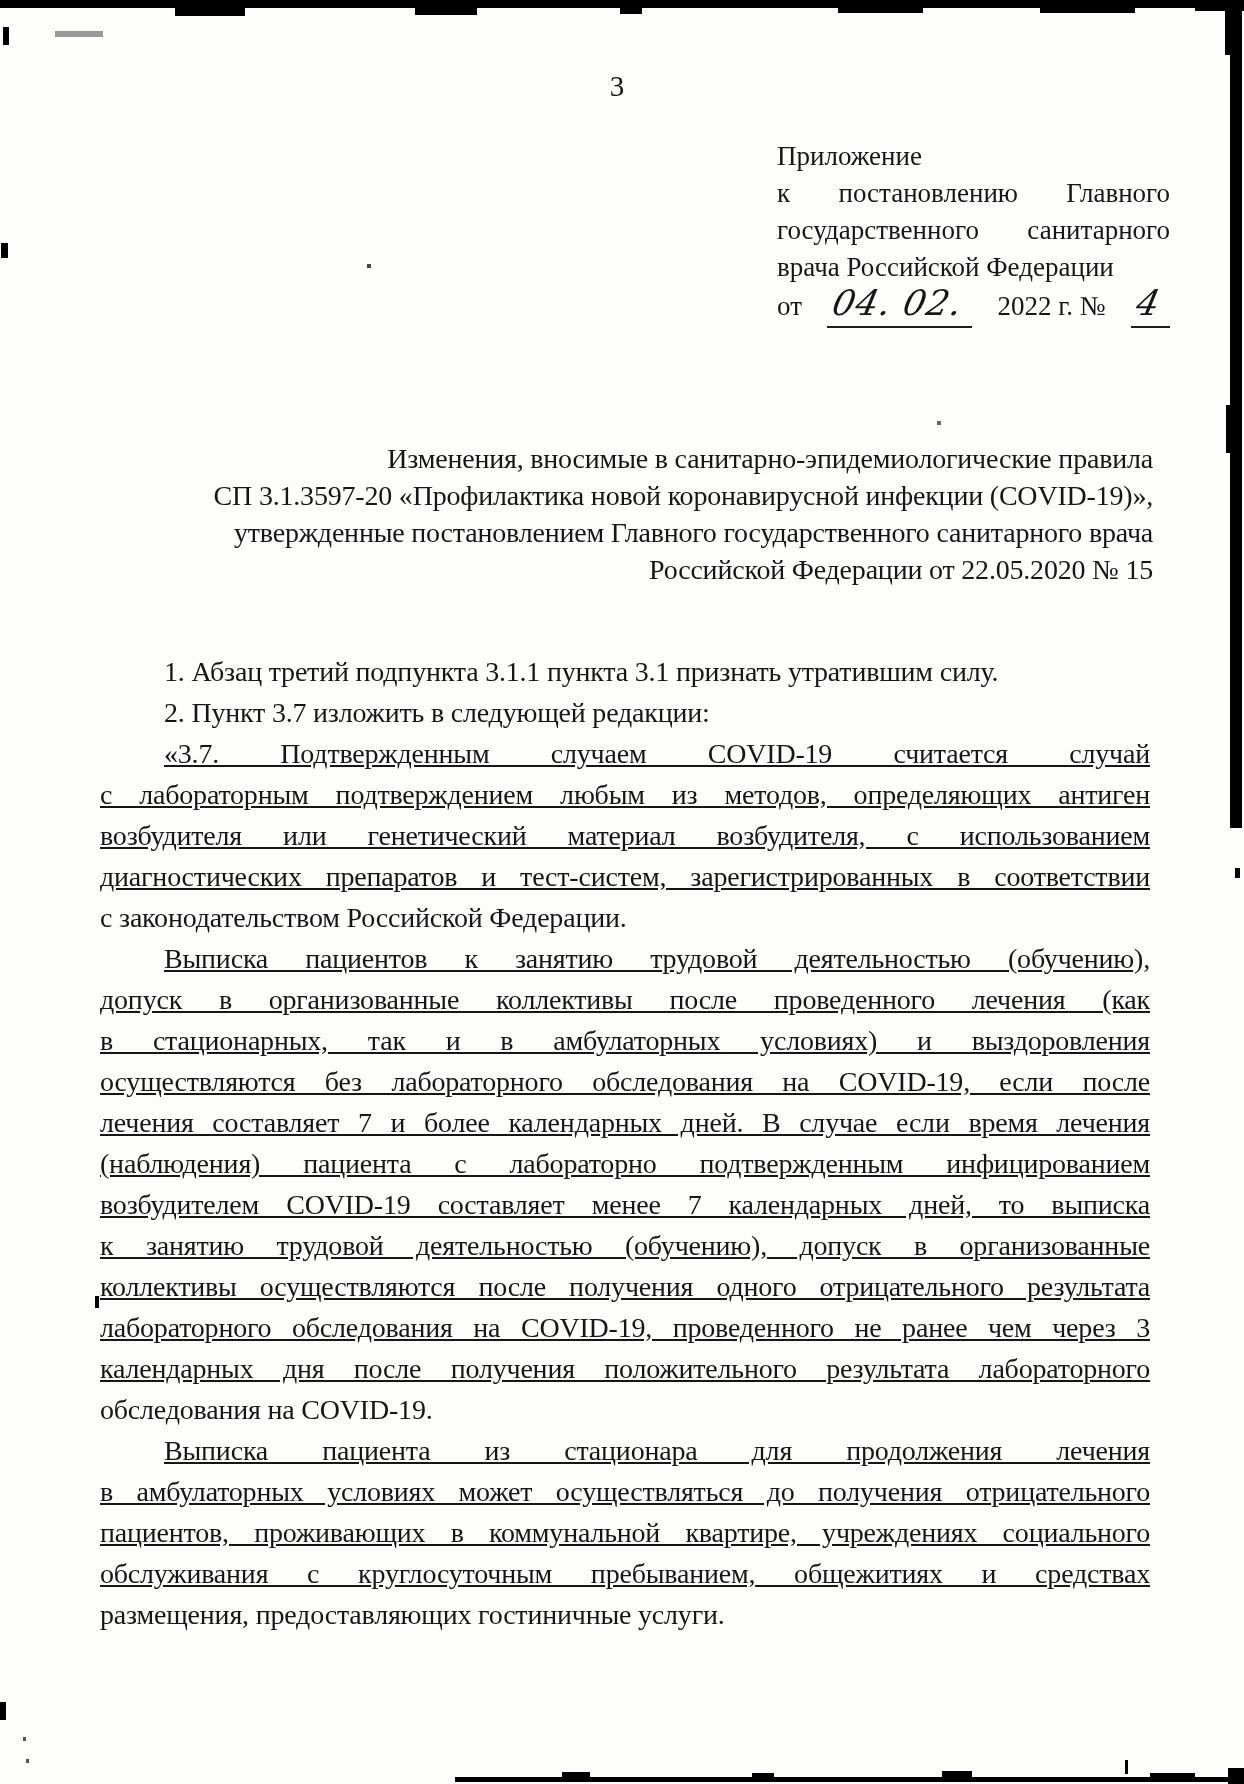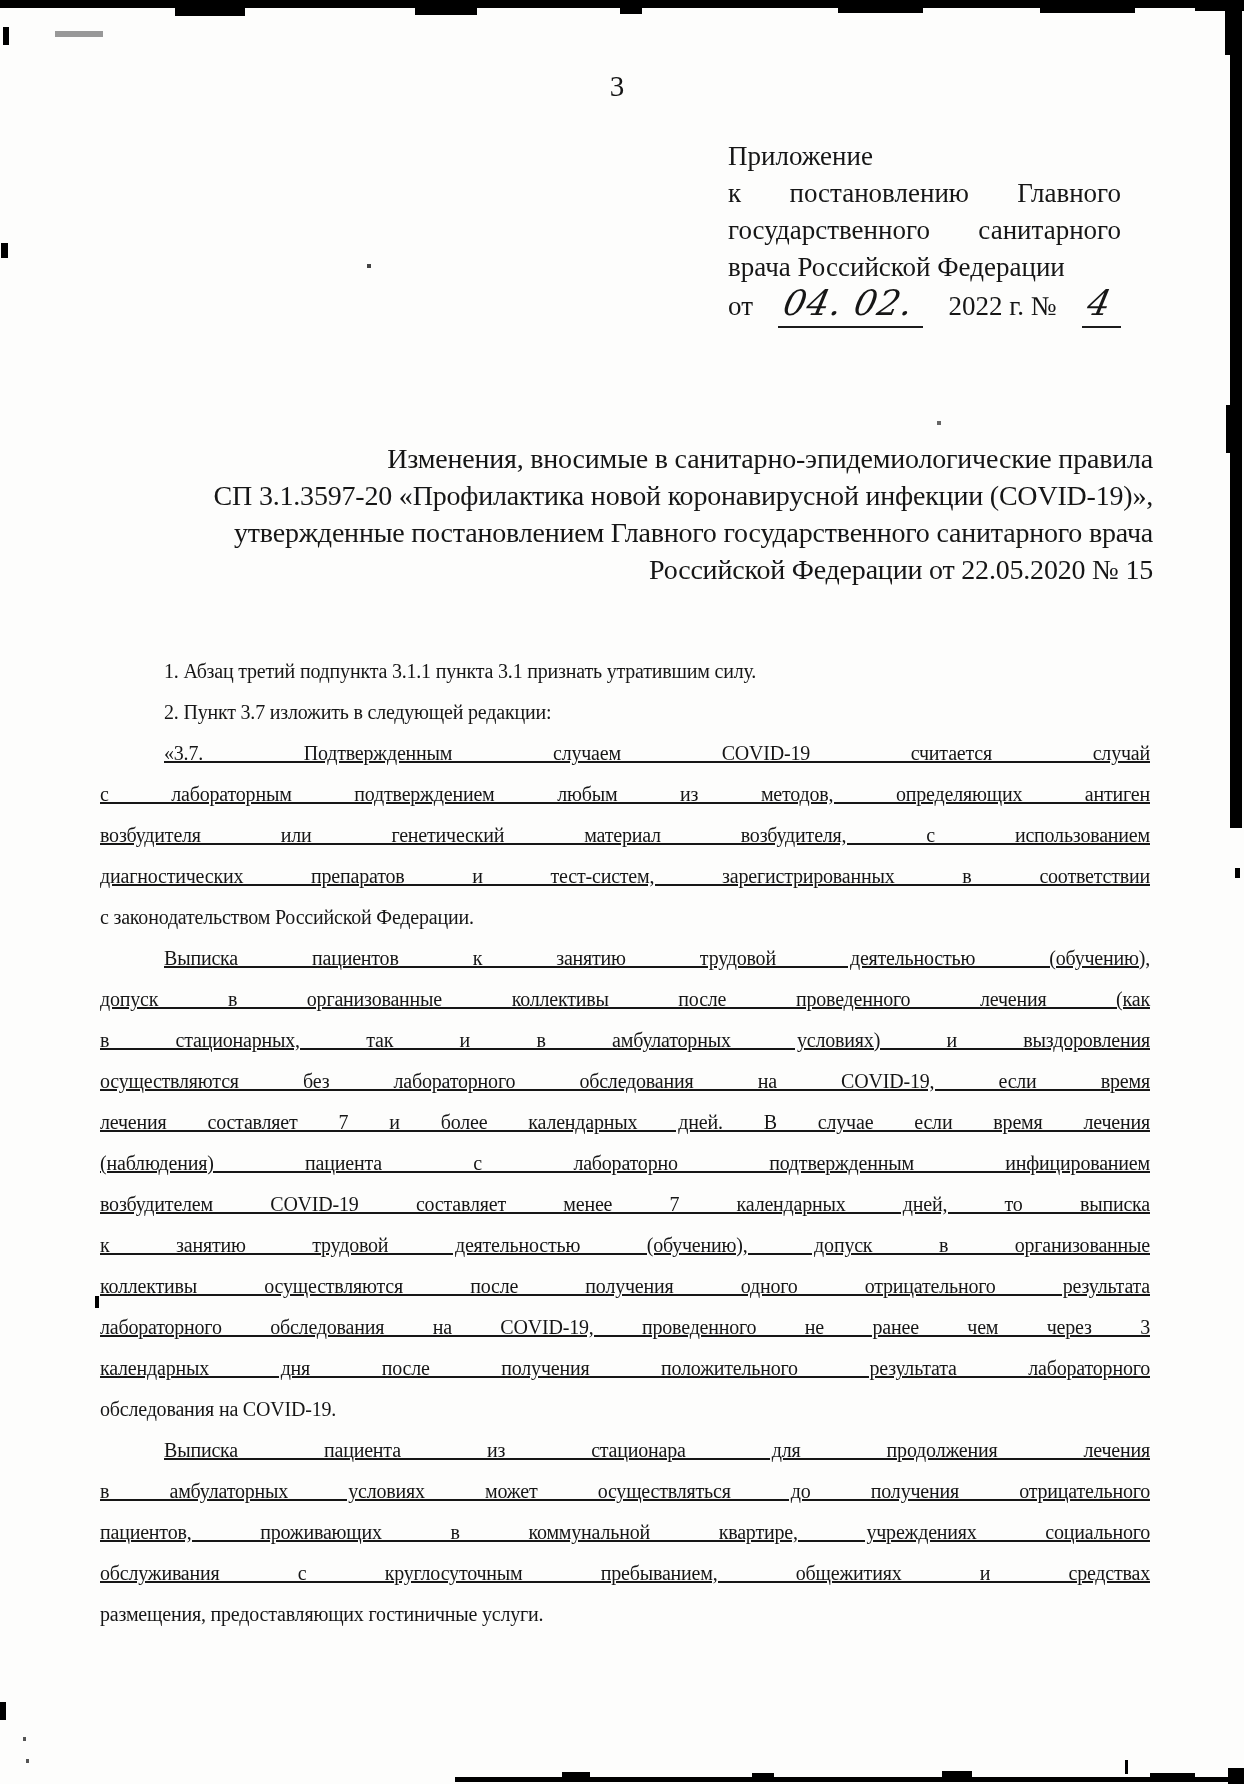--- a/index.html
+++ b/index.html
@@ -11,21 +11,21 @@
     overflow:hidden;
     font-family:"Liberation Serif","DejaVu Serif",serif;
     color:#161616;
   }
   
   .page-number{
     position:absolute;top:70px;left:0;width:1234px;
     text-align:center;font-size:29px;
   }
   .appendix{
-    position:absolute;left:728px;top:138px;width:393px;
+    position:absolute;left:777px;top:138px;width:393px;
     font-size:27px;line-height:37px;
   }
   .appendix .jline{text-align:justify;text-align-last:justify;}
   .date-line{
     display:flex;align-items:flex-start;justify-content:space-between;
     height:42px;margin-top:2px;white-space:nowrap;
   }
   .handwritten{
     display:inline-block;
     font-family:"DejaVu Serif",serif;
@@ -39,21 +39,21 @@
     border-bottom:2px solid #1c1c1c;
     padding:0 10px 1px 6px;
   }
   .title{
     position:absolute;left:97px;top:440px;width:1056px;
     text-align:right;font-size:28px;line-height:37px;
     letter-spacing:-0.2px;
   }
   .body-text{
     position:absolute;left:100px;top:651px;width:1050px;
-    font-size:20px;letter-spacing:-0.2px;
+    font-size:28px;letter-spacing:-0.2px;
   }
   .bline{height:41px;line-height:41px;white-space:nowrap;}
   .bline.j{white-space:normal;text-align:justify;text-align-last:justify;text-decoration:underline;}
   .bline.indent{padding-left:64px;}
   
   .art{position:absolute;background:#000;}
 </style>
 </head>
 <body>
 
@@ -87,21 +87,21 @@
 
     <div class="bline j indent">«3.7. Подтвержденным случаем COVID-19 считается случай</div>
     <div class="bline j">с лабораторным подтверждением любым из методов, определяющих антиген</div>
     <div class="bline j">возбудителя или генетический материал возбудителя, с использованием</div>
     <div class="bline j">диагностических препаратов и тест-систем, зарегистрированных в соответствии</div>
     <div class="bline">с законодательством Российской Федерации.</div>
 
     <div class="bline j indent">Выписка пациентов к занятию трудовой деятельностью (обучению),</div>
     <div class="bline j">допуск в организованные коллективы после проведенного лечения (как</div>
     <div class="bline j">в стационарных, так и в амбулаторных условиях) и выздоровления</div>
-    <div class="bline j">осуществляются без лабораторного обследования на COVID-19, если время</div>
+    <div class="bline j">осуществляются без лабораторного обследования на COVID-19, если после</div>
     <div class="bline j">лечения составляет 7 и более календарных дней. В случае если время лечения</div>
     <div class="bline j">(наблюдения) пациента с лабораторно подтвержденным инфицированием</div>
     <div class="bline j">возбудителем COVID-19 составляет менее 7 календарных дней, то выписка</div>
     <div class="bline j">к занятию трудовой деятельностью (обучению), допуск в организованные</div>
     <div class="bline j">коллективы осуществляются после получения одного отрицательного результата</div>
     <div class="bline j">лабораторного обследования на COVID-19, проведенного не ранее чем через 3</div>
     <div class="bline j">календарных дня после получения положительного результата лабораторного</div>
     <div class="bline">обследования на COVID-19.</div>
 
     <div class="bline j indent">Выписка пациента из стационара для продолжения лечения</div>

